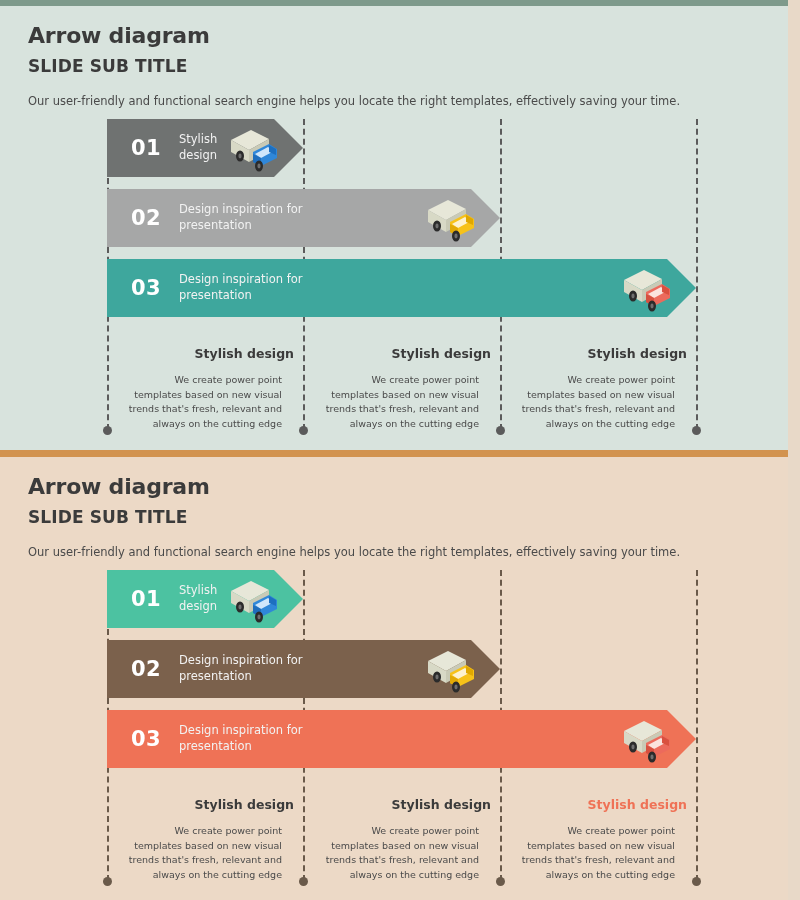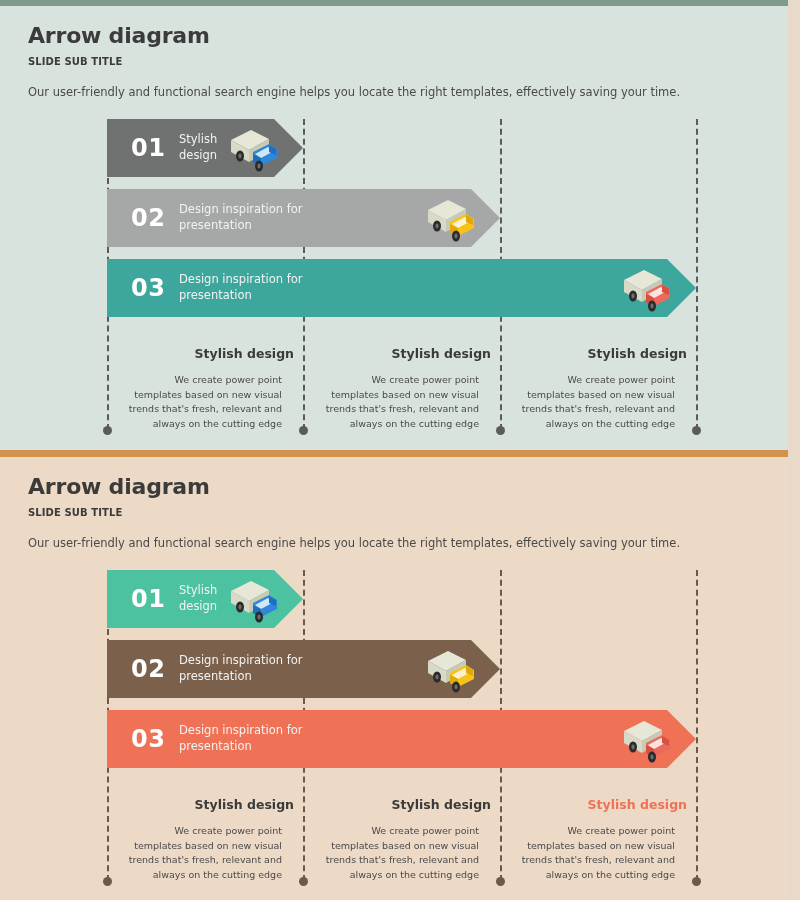--- a/index.html
+++ b/index.html
@@ -14,21 +14,21 @@
   .panel{position:relative;width:100%;box-sizing:border-box;overflow:hidden;}
   .panel-top{height:450px;background:#d8e3dd;border-top:6px solid #7e9a8b;}
   .panel-bottom{height:450px;background:#ecd9c6;border-top:7px solid #d2934f;}
 
   .head{padding:18px 0 0 28px;}
   .title{
     font-size:22px;font-weight:bold;color:#3b3b3b;letter-spacing:-0.2px;
     margin:0 0 8px 0;line-height:1.1;
   }
   .subtitle{
-    font-size:10px;font-weight:bold;color:#3b3b3b;letter-spacing:0.1px;
+    font-size:17px;font-weight:bold;color:#3b3b3b;letter-spacing:0.1px;
     margin:0 0 18px 0;
   }
   .desc{font-size:11.5px;color:#4a4a4a;margin:0;}
 
   
   .diagram{position:absolute;left:0;top:0;width:800px;height:450px;pointer-events:none;}
   .diagram > *{pointer-events:auto;}
 
   .vline{
     position:absolute;width:0;border-left:2px dashed #5b5b5b;
@@ -39,21 +39,21 @@
     background:#4f4f4f;
   }
   .vdot.brown{background:#6a5a4a;}
 
   .arrow{
     position:absolute;height:58px;display:block;
   }
   .arrow svg{display:block;}
   .arrow .num{
     position:absolute;left:24px;top:50%;transform:translateY(-50%);
-    font-size:24px;font-weight:bold;color:#ffffff;letter-spacing:0.5px;
+    font-size:21px;font-weight:bold;color:#ffffff;letter-spacing:0.5px;
   }
   .arrow .lbl{
     position:absolute;left:72px;top:50%;transform:translateY(-50%);
     font-size:11.5px;color:#f2f2f2;line-height:1.35;white-space:pre-line;
   }
   .arrow .truck{position:absolute;top:50%;transform:translateY(-50%);}
 
   .caption{position:absolute;text-align:right;}
   .caption .ctitle{
     font-size:12.5px;font-weight:bold;color:#3b3b3b;margin:0 0 11px 0;

